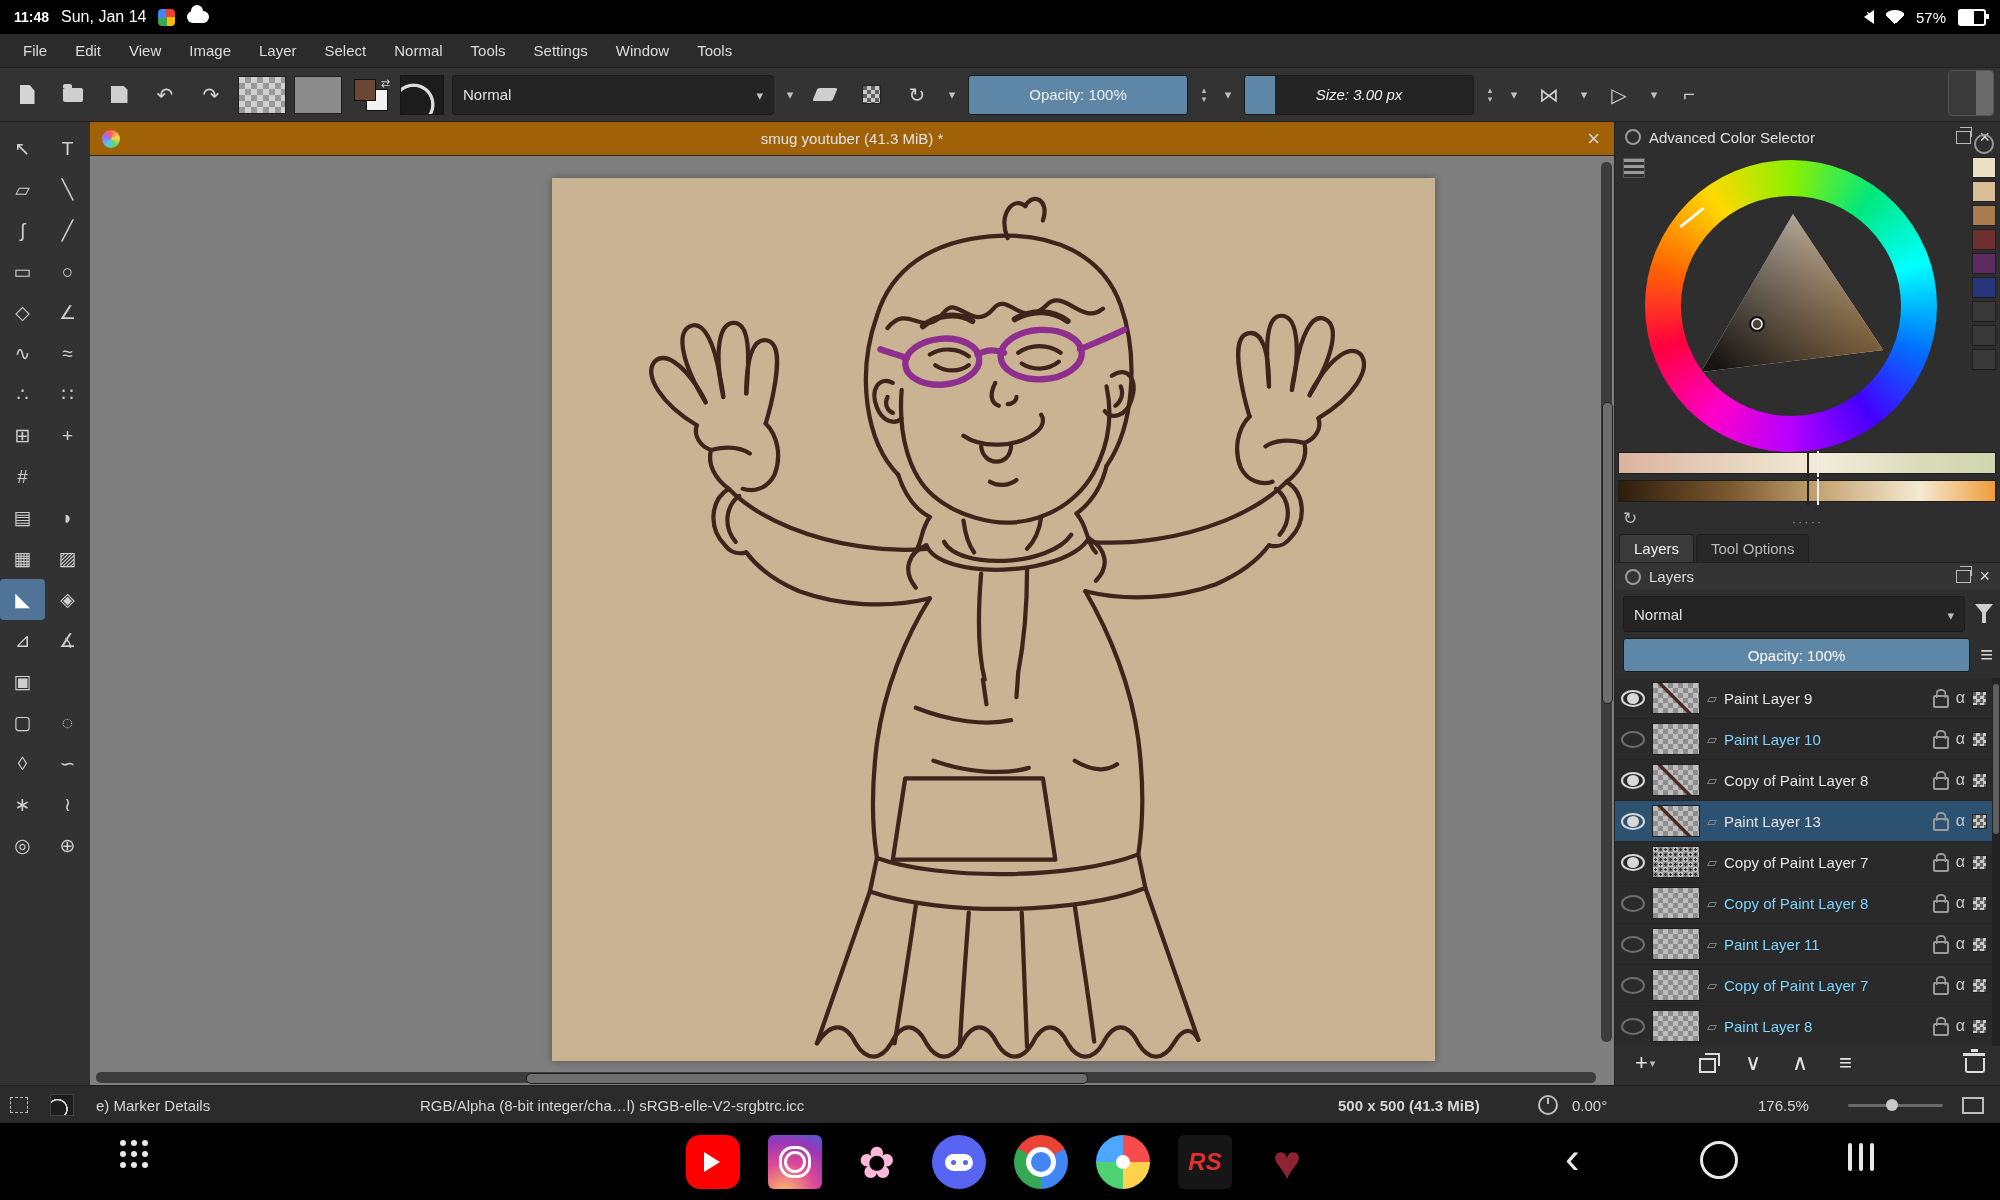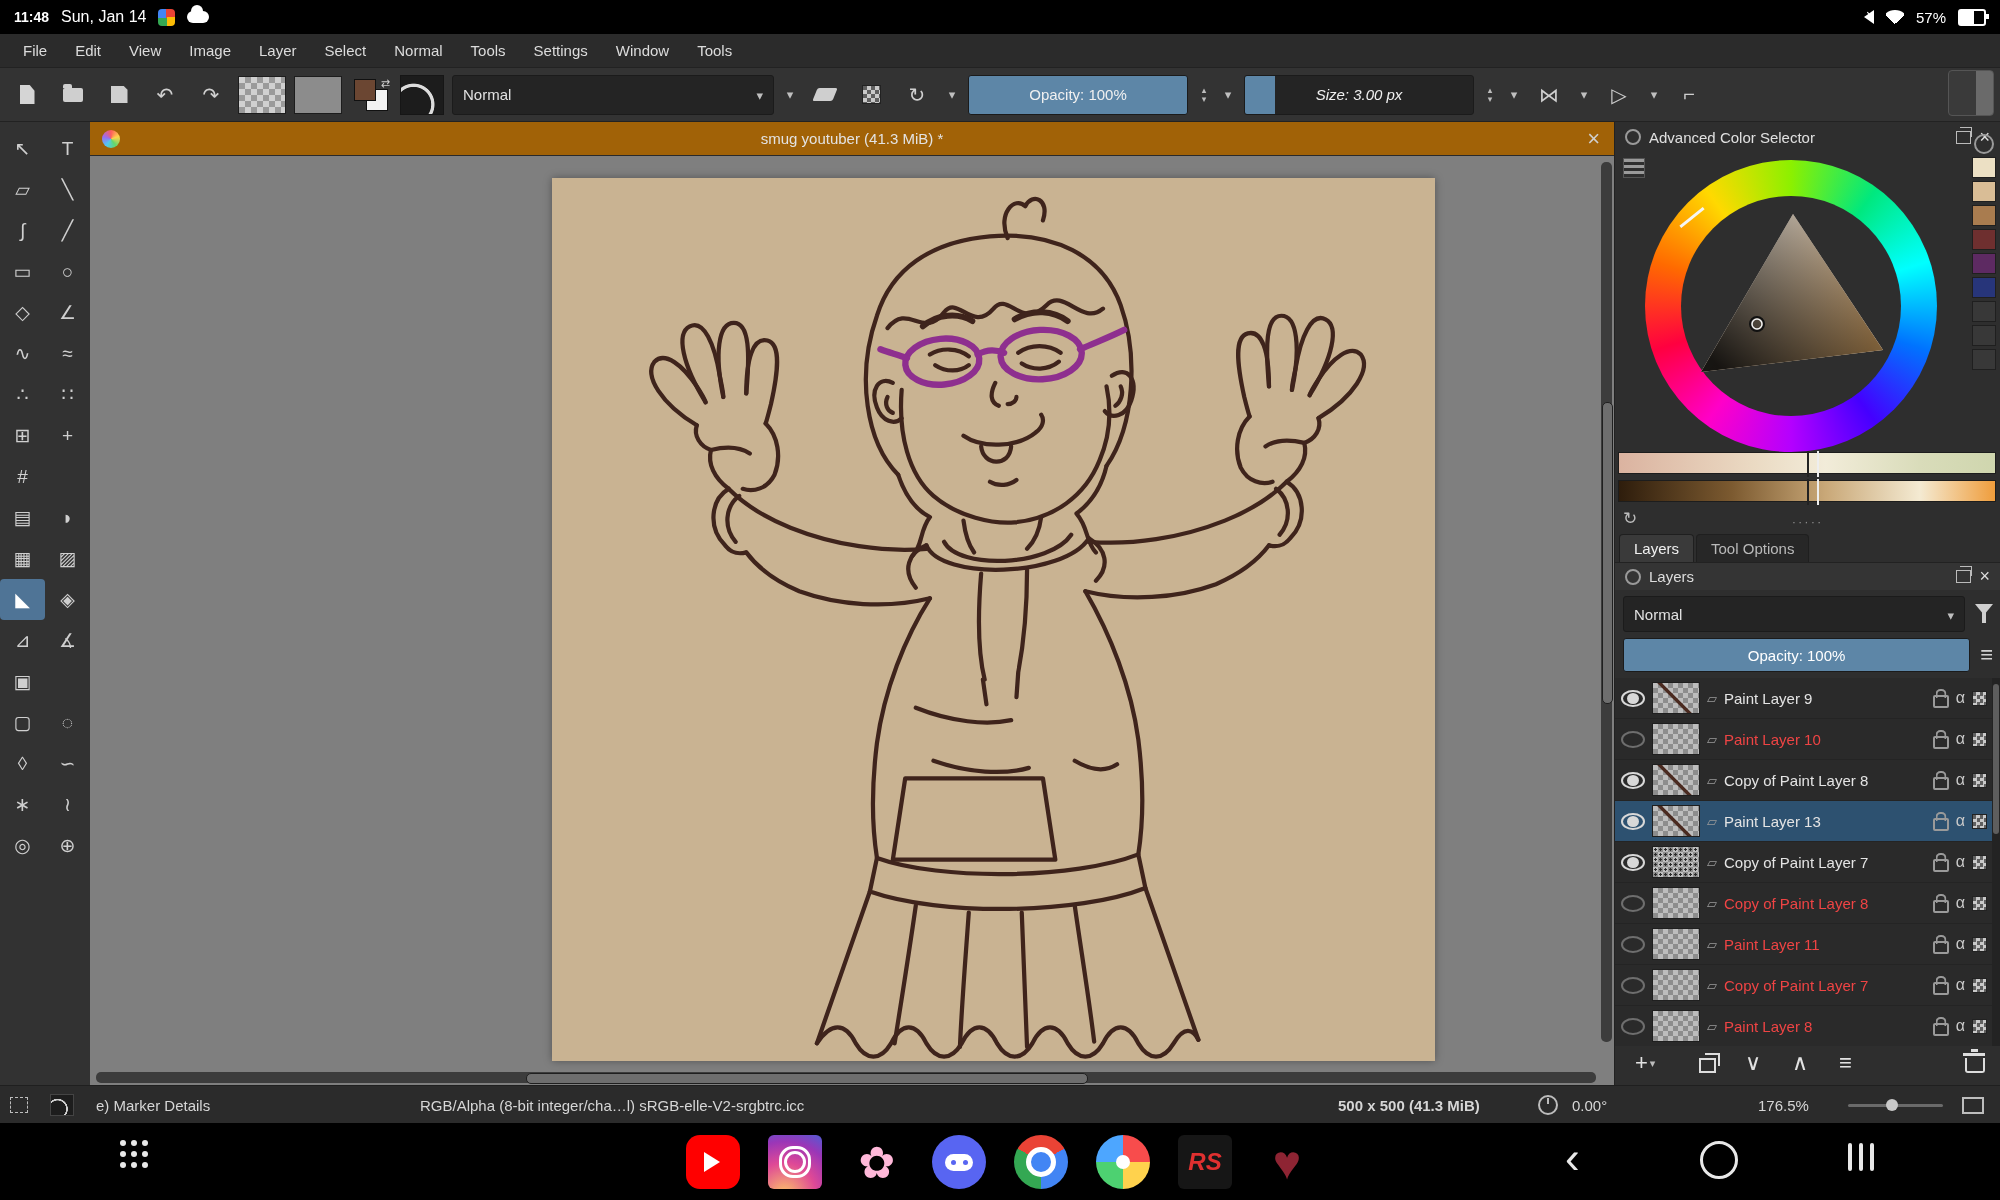--- a/index.html
+++ b/index.html
@@ -121,21 +121,21 @@
   .layer-row.off .eye{border-color:#6e6e6e;}
   .layer-row.off .eye::after{display:none;}
   .thumb{width:46px;height:30px;flex:0 0 auto;border:1px solid #1f1f1f;
          background:repeating-conic-gradient(#8d8d8d 0 25%,#bdbdbd 0 50%) 0 0/10px 10px;}
   .thumb-art .thumb{background-image:linear-gradient(45deg,transparent 44%,#4a2a20 46% 50%,transparent 52%),
                     repeating-conic-gradient(#8d8d8d 0 25%,#bdbdbd 0 50%);background-size:100% 100%,10px 10px;}
   .thumb-noise .thumb{background-image:radial-gradient(#2b2b2b 1px,transparent 1.4px),
                       repeating-conic-gradient(#8d8d8d 0 25%,#bdbdbd 0 50%);background-size:5px 5px,10px 10px;}
   .inherit{color:#9a9a9a;font-size:13px;flex:0 0 auto;}
   .lname{flex:1;color:#e4e4e4;white-space:nowrap;overflow:hidden;}
-  .layer-row.off .lname{color:#ef4444;}
+  .layer-row.off .lname{color:#7dd3fc;}
   .padlock{width:12px;height:9px;border:2px solid #9a9a9a;border-radius:2px;position:relative;flex:0 0 auto;margin-top:6px;}
   .padlock::before{content:'';position:absolute;left:50%;top:-8px;transform:translateX(-50%);width:7px;height:7px;border:2px solid #9a9a9a;border-bottom:none;border-radius:5px 5px 0 0;}
   .alpha{color:#c9c9c9;font-size:16px;flex:0 0 auto;}
   .alpha::before{content:"α";}
   .chk{width:13px;height:13px;flex:0 0 auto;background:repeating-conic-gradient(#c9c9c9 0 25%,#5f5f5f 0 50%) 0 0/7px 7px;border:1px solid #222;}
   .llist-scroll{position:absolute;right:0;top:556px;width:8px;height:368px;background:#232323;}
   .llist-scroll .thumbv{position:absolute;left:1px;top:6px;width:6px;height:150px;background:#5e5e5e;border-radius:3px;}
   .layer-btns{position:absolute;left:0;top:928px;width:100%;height:35px;color:#e2e2e2;}
   .lb{position:absolute;top:0;font-size:22px;display:flex;align-items:center;gap:2px;}
   .lb small{font-size:11px;color:#bbb;}

